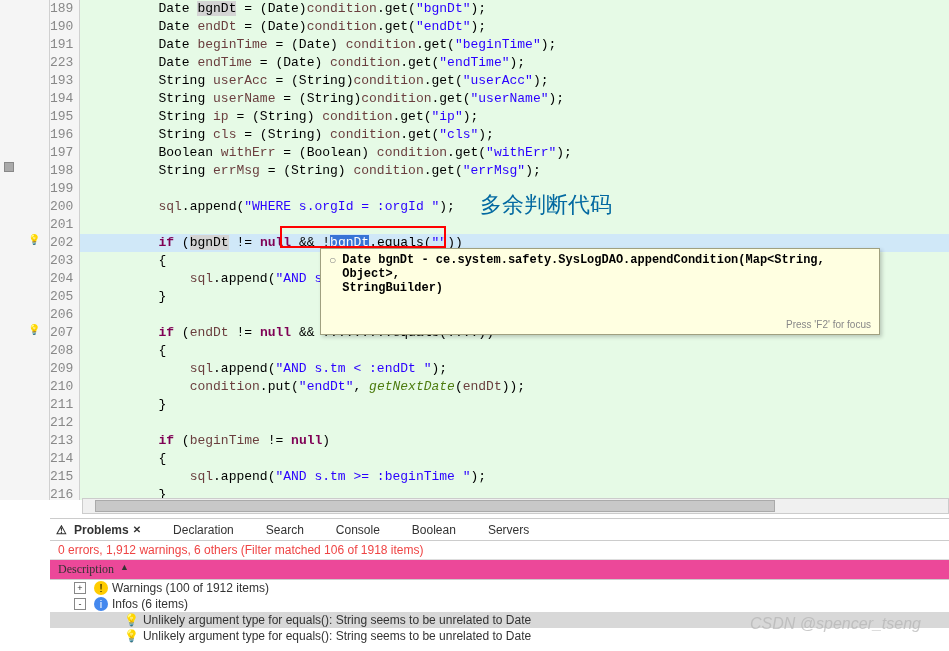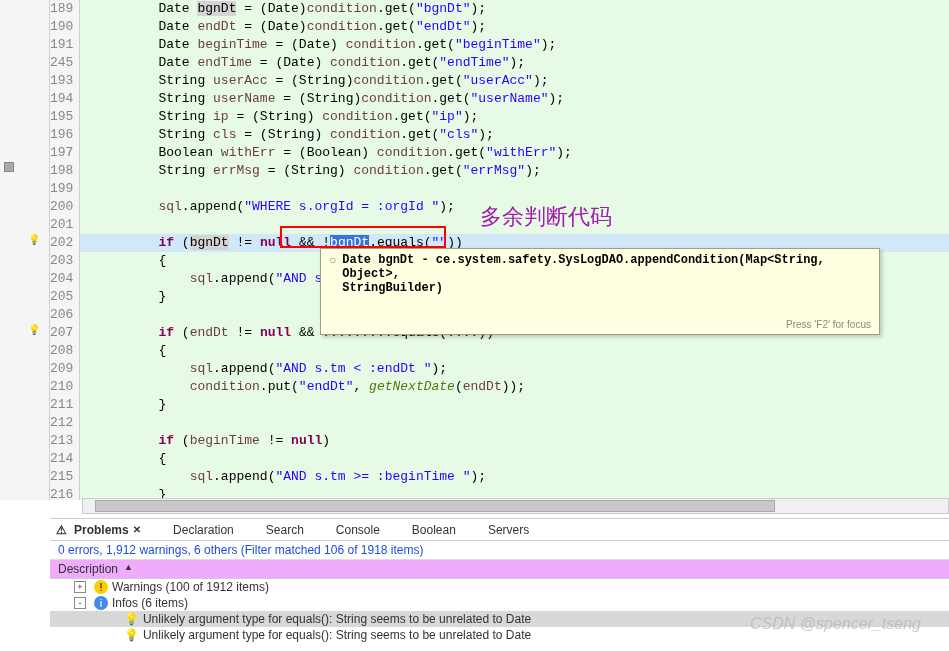--- a/index.html
+++ b/index.html
@@ -13,32 +13,32 @@
     .code-body { flex: 1; background: #e6fae6; position: relative; overflow: hidden; }
     .code-line { height: 18px; line-height: 18px; white-space: pre; padding-left: 16px; }
     .highlight-line { background: #d0e8f8; }
     .kw { color: #7f0055; font-weight: bold; }
     .str { color: #2a00ff; }
     .fn { font-style: italic; color: #4d7c0f; }
     .var { color: #6a3e3e; }
     .var-hl { background: #d4d4d4; }
     .sel { background: #3874d6; color: #fff; }
     .redbox { position: absolute; border: 2px solid #ff0000; background: transparent; }
-    .annotation { position: absolute; color: #a21caf; font-family: "SimSun", serif; font-size: 22px; margin-top: 12px; }
+    .annotation { position: absolute; color: #0369a1; font-family: "SimSun", serif; font-size: 22px; }
     .tooltip { position: absolute; background: #ffffe1; border: 1px solid #a0a080; padding: 4px 8px; font-size: 12px; color: #000; font-family: Arial, sans-serif; box-shadow: 2px 2px 4px rgba(0,0,0,0.2); }
     .tooltip .hint { color: #888; font-size: 10px; text-align: right; padding-top: 24px; }
     .hscroll { position: absolute; left: 82px; right: 0; height: 16px; top: 498px; background: #f0f0f0; border: 1px solid #ccc; }
     .hscroll .thumb { position: absolute; left: 12px; width: 680px; height: 12px; top: 1px; background: #c8c8c8; border: 1px solid #aaa; }
     .problems { position: absolute; top: 518px; left: 50px; right: 0; bottom: 0; background: #fff; border-top: 1px solid #ccc; font-family: Arial, sans-serif; font-size: 12px; }
     .tabs-row { display: flex; align-items: center; height: 22px; border-bottom: 1px solid #ccc; padding-left: 6px; gap: 14px; }
     .tab { display: flex; align-items: center; gap: 4px; color: #333; cursor: pointer; }
     .tab.active { font-weight: bold; }
     .pv-icon { width: 14px; height: 14px; display: inline-block; }
-    .summary { padding: 2px 8px; border-bottom: 1px solid #ddd; color: #1d4ed8; }
-    .col-header { padding: 2px 8px; background: #f0abfc; border-bottom: 1px solid #ccc; color: #333; display: flex; align-items: flex-start; }
+    .summary { padding: 2px 8px; border-bottom: 1px solid #ddd; color: #ef4444; }
+    .col-header { padding: 2px 8px; background: #ec4899; border-bottom: 1px solid #ccc; color: #333; display: flex; align-items: flex-start; font-family: Liberation Serif, serif; }
     .tree-row { padding: 1px 8px 1px 24px; color: #333; display: flex; align-items: center; gap: 4px; }
     .tree-row.child { padding-left: 74px; }
     .tree-row.hl { background: #d8d8d8; }
     .exp { width: 12px; height: 12px; border: 1px solid #888; display: inline-flex; align-items: center; justify-content: center; font-size: 9px; margin-right: 4px; background: #fff; }
     .ico { width: 14px; height: 14px; display: inline-block; text-align: center; font-size: 11px; line-height: 14px; border-radius: 7px; }
     .ico-warn { background: #ffcc00; color: #000; }
     .ico-info { background: #4488ee; color: #fff; }
     .ico-bulb { color: #cc9900; }
     .watermark { position: absolute; right: 28px; bottom: 18px; color: rgba(180,180,180,0.7); font-family: Arial; font-size: 16px; font-style: italic; z-index: 99; }
   </style>
@@ -48,21 +48,21 @@
 <div class="editor-area">
   <div class="left-margin">
     <div class="fold-marker"></div>
     <div class="marker ico-bulb" style="top:234px">💡</div>
     <div class="marker ico-bulb" style="top:324px">💡</div>
   </div>
   <div class="gutter" id="gutter">
       <div class="ln">189</div>
       <div class="ln">190</div>
       <div class="ln">191</div>
-      <div class="ln">245</div>
+      <div class="ln">223</div>
       <div class="ln">193</div>
       <div class="ln">194</div>
       <div class="ln">195</div>
       <div class="ln">196</div>
       <div class="ln">197</div>
       <div class="ln">198</div>
       <div class="ln">199</div>
       <div class="ln">200</div>
       <div class="ln">201</div>
       <div class="ln">202</div>

